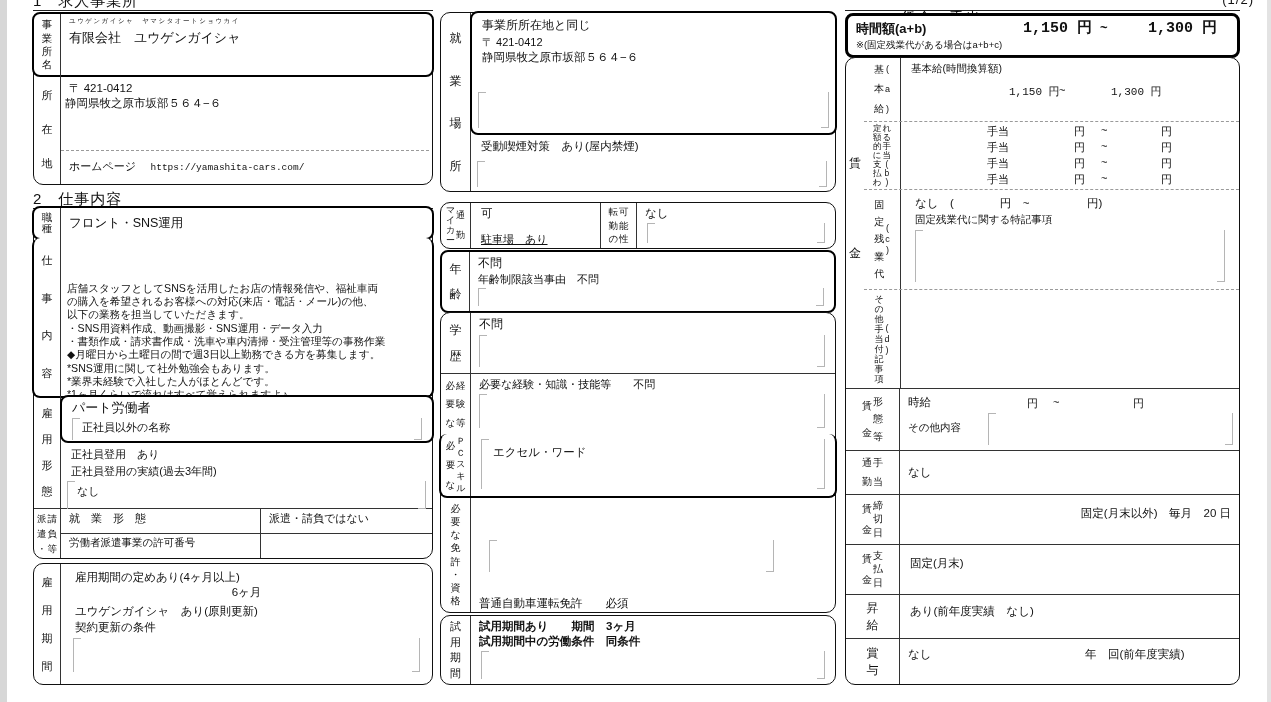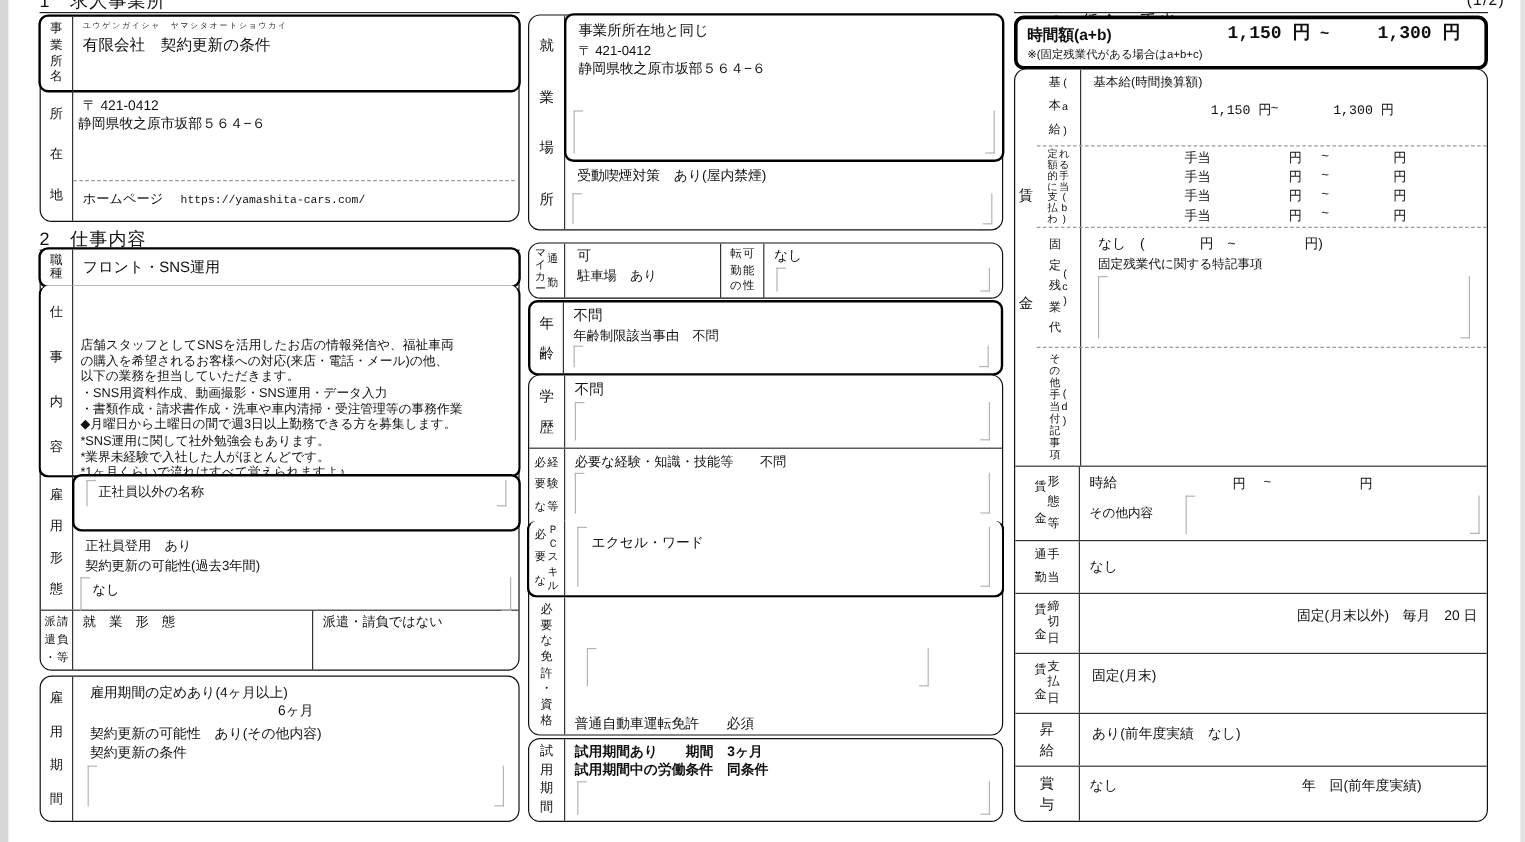--- a/index.html
+++ b/index.html
@@ -68,21 +68,21 @@
         <div class="lab" style="flex-basis:27px;">
           <div class="vc t105">
               <span>事</span>
               <span>業</span>
               <span>所</span>
               <span>名</span>
             </div>
         </div>
         <div class="cell">
           <div class="furigana">ユウゲンガイシャ　ヤマシタオートショウカイ</div>
-          <div class="company">有限会社　契約更新の条件</div>
+          <div class="company">有限会社　ユウゲンガイシャ</div>
         </div>
       </div>
       <div class="row nt" style="flex:1;">
         <div class="lab" style="flex-basis:27px;">
           <div class="vc t11">
               <span>所</span>
               <span>在</span>
               <span>地</span>
             </div>
         </div>
@@ -129,24 +129,25 @@
         <div class="lab" style="flex-basis:27px;">
           <div class="vc t11">
               <span>雇</span>
               <span>用</span>
               <span>形</span>
               <span>態</span>
             </div>
         </div>
         <div class="cell" style="padding:0;">
           <div class="bbox" style="margin:-1px -2px 0 -1px;height:48px;padding:2px 10px;">
+            <div class="t13 ws">パート労働者</div>
             <div class="fld t11 ws" style="height:18px;padding:2px 10px;margin-top:1px;">正社員以外の名称</div>
           </div>
           <div class="t11 ws" style="margin:4px 0 0 10px;">正社員登用　あり</div>
-          <div class="t11 ws" style="margin:2px 0 0 10px;">契約更新の可能性(過去3年間)</div>
+          <div class="t11 ws" style="margin:2px 0 0 10px;">正社員登用の実績(過去3年間)</div>
           <div class="fld t11 ws" style="margin:2px 6px 0 6px;height:22px;padding:3px 10px;">なし</div>
         </div>
       </div>
       <div class="row" style="flex:1;">
         <div class="lab" style="flex-basis:27px;padding:2px 0;">
           <div class="vc2">
             <div class="vc" style="font-size:9.5px;">
                 <span>派</span>
                 <span>遣</span>
                 <span>・</span>
@@ -155,39 +156,43 @@
                 <span>請</span>
                 <span>負</span>
                 <span>等</span>
               </div>
           </div>
         </div>
         <div style="flex:1;display:flex;flex-direction:column;">
           <div class="split t11" style="flex:1;">
             <div class="l">就　業　形　態</div>
             <div class="r">派遣・請負ではない</div>
+          </div>
+          <div class="split t105" style="flex:1;border-top:1px solid #333;">
+            <div class="l">労働者派遣事業の許可番号</div>
+            <div class="r"></div>
           </div>
         </div>
       </div>
     </div>
 
     <div class="box" style="top:563px;height:122px;">
       <div class="row nt" style="flex:1;">
         <div class="lab" style="flex-basis:27px;">
           <div class="vc t11">
               <span>雇</span>
               <span>用</span>
               <span>期</span>
               <span>間</span>
             </div>
         </div>
         <div class="cell">
           <div class="t115 ws" style="margin:3px 0 0 6px;">雇用期間の定めあり(4ヶ月以上)</div>
           <div class="t115 center ws">6ヶ月</div>
-          <div class="t115 ws" style="margin:4px 0 0 6px;">契約更新の可能性　あり(その他内容)</div>
+          <div class="t115 ws" style="margin:4px 0 0 6px;">ユウゲンガイシャ　あり(原則更新)</div>
           <div class="t115 ws" style="margin:1px 0 0 6px;">契約更新の条件</div>
           <div class="fld" style="margin:3px 4px 0 4px;height:34px;"></div>
         </div>
       </div>
     </div>
   </div>
 
   <div class="col col2">
     <div class="box" style="top:12px;height:180px;">
       <div class="row nt" style="flex:1;">
@@ -225,21 +230,21 @@
                 <span>ー</span>
               </div>
             <div class="vc" style="font-size:9px;">
                 <span>通</span>
                 <span>勤</span>
               </div>
           </div>
         </div>
         <div style="flex:0 0 130px;border-right:1px solid #333;padding:3px 10px;box-sizing:border-box;">
           <div class="t115 ws">可</div>
-          <div class="t11 ws" style="margin-top:1px;">駐車場　あり</div>
+          <div class="t11 ws" style="margin-top:11px;text-decoration:underline;">駐車場　あり</div>
         </div>
         <div class="lab" style="flex-basis:36px;padding:2px 0;">
           <div class="vc2">
             <div class="vc" style="font-size:9.5px;">
                 <span>転</span>
                 <span>勤</span>
                 <span>の</span>
               </div>
             <div class="vc" style="font-size:9.5px;">
                 <span>可</span>

